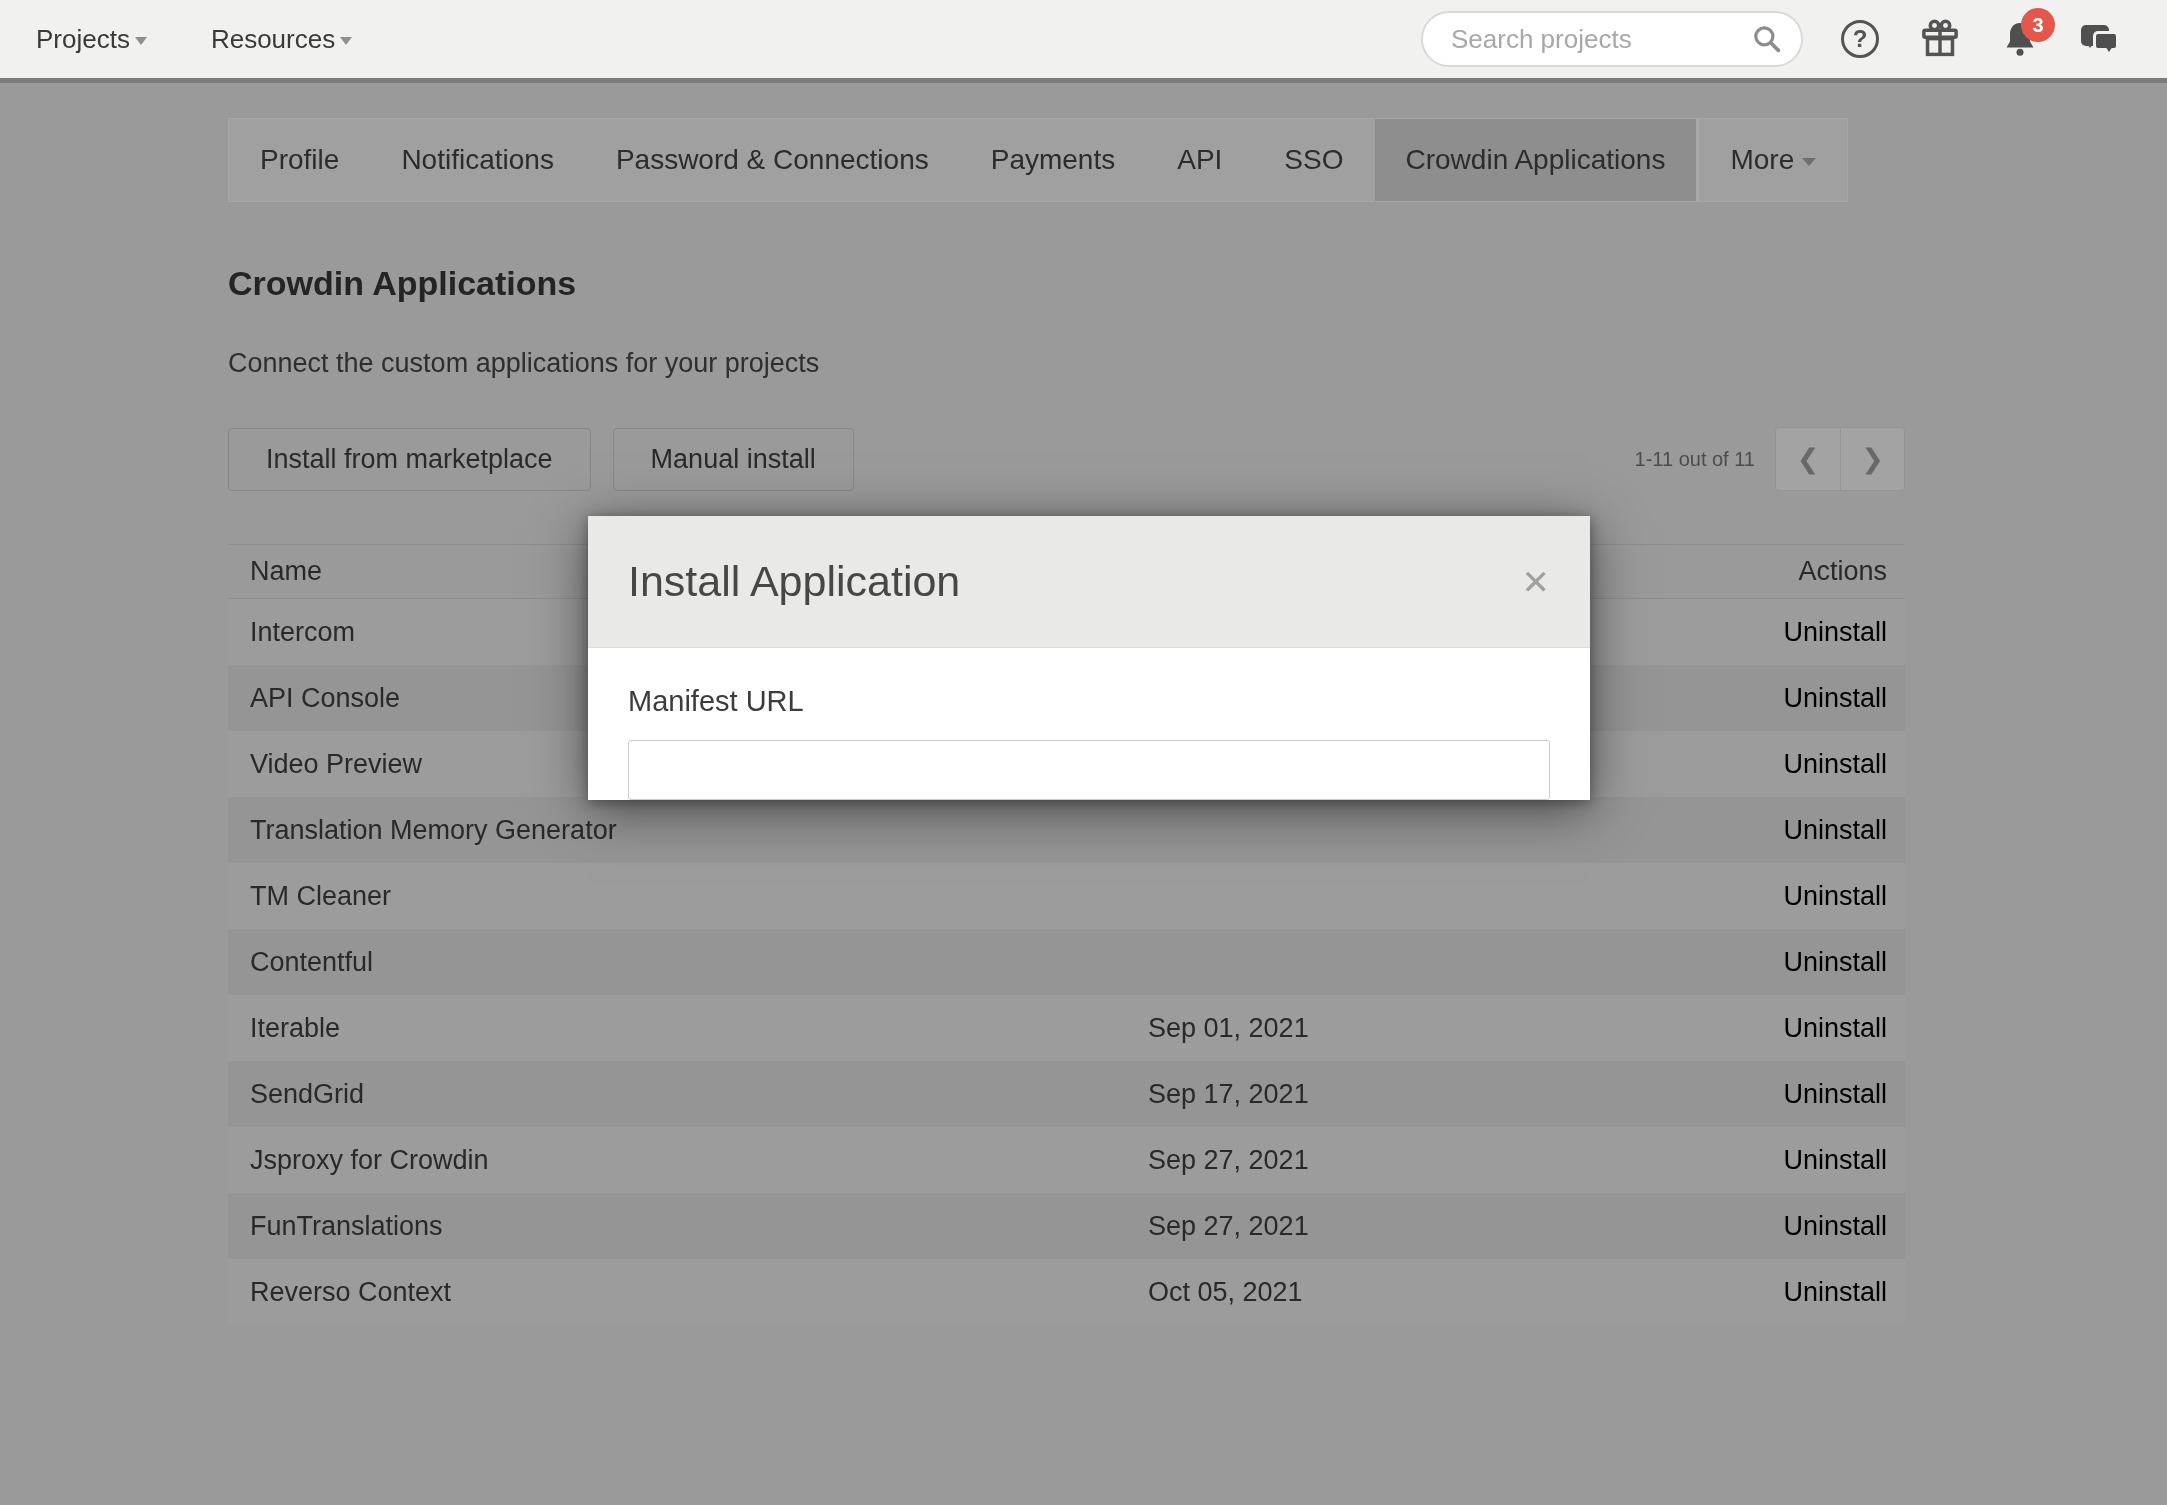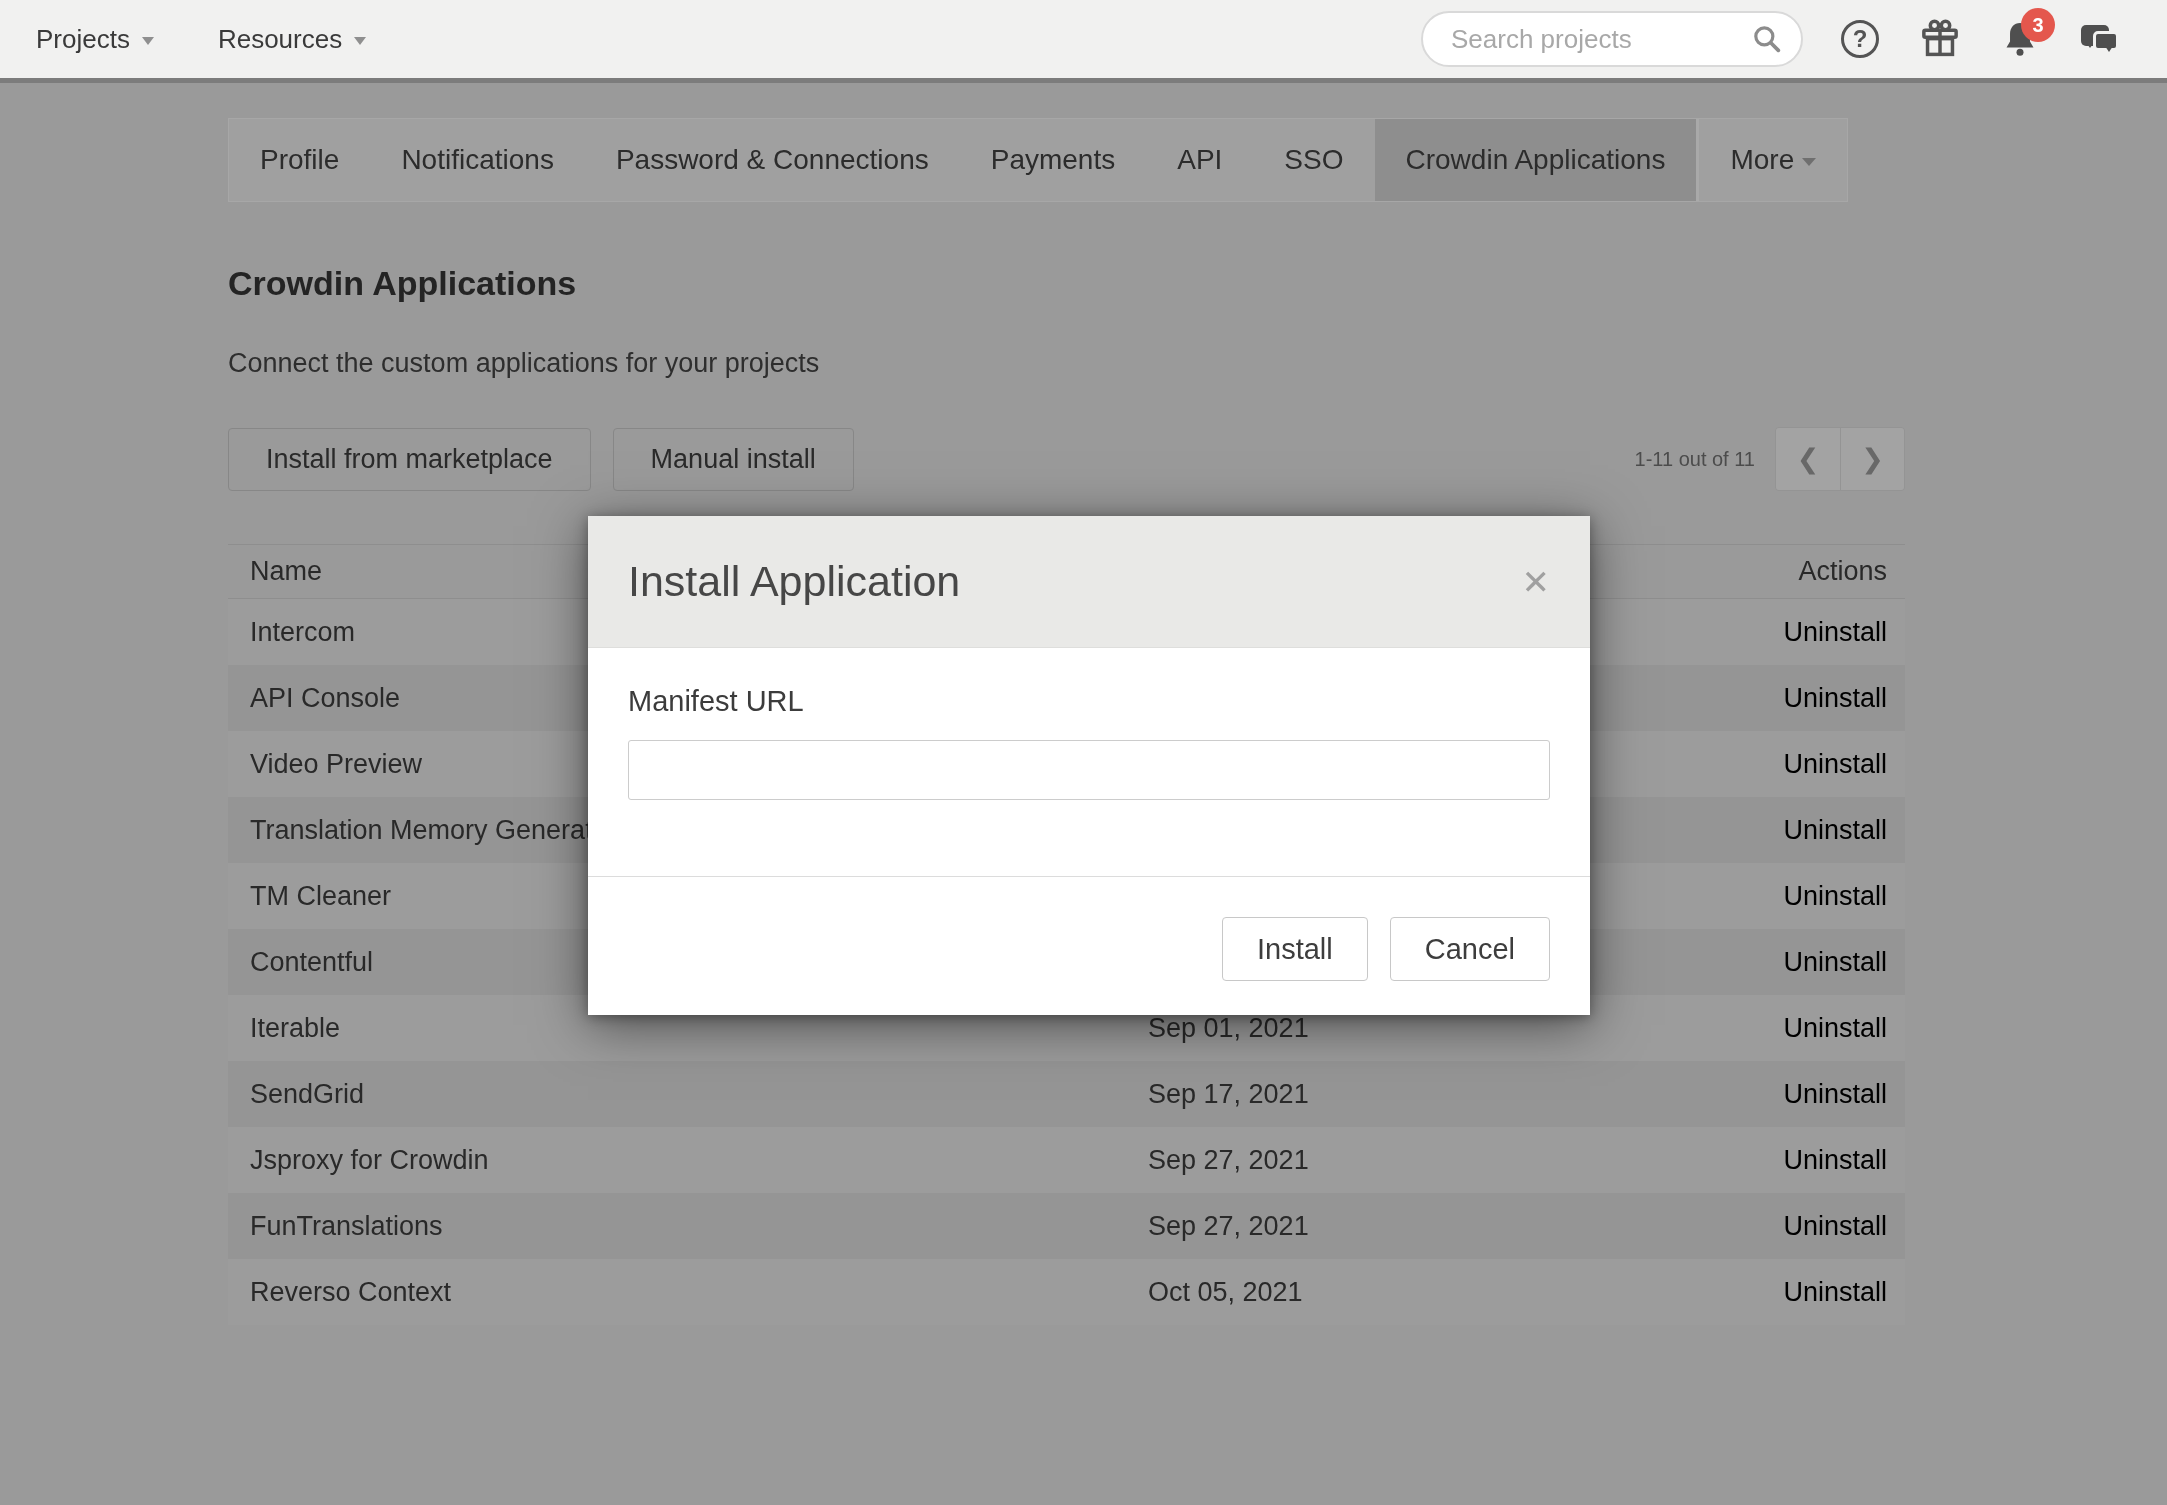--- a/index.html
+++ b/index.html
@@ -2,21 +2,21 @@
 <html><head>
 <meta charset="utf-8">
 <style>
   * { margin:0; padding:0; box-sizing:border-box; }
   html,body { width:2167px; height:1505px; overflow:hidden;
     font-family:"Liberation Sans", sans-serif; background:#9a9a9a; }
 
   
   .topbar { position:relative; z-index:40; height:78px; background:#f1f1f0;
     display:flex; align-items:center; padding:0 44px 0 36px; }
-  .nav-item { display:flex; align-items:center; gap:12px; font-size:26px;
+  .nav-item { display:flex; align-items:center; gap:5px; font-size:26px;
     color:#3a3a3a; cursor:pointer; margin-right:64px; }
   .caret { width:0; height:0; border-left:6px solid transparent;
     border-right:6px solid transparent; border-top:8px solid #8f8f8f; margin-top:3px; }
   .topbar-spacer { flex:1; }
   .search-wrap { position:relative; width:382px; height:56px; }
   .search-wrap input { width:100%; height:100%; border:2px solid #d9d9d9;
     border-radius:28px; background:#fff; padding:0 62px 0 28px; font-size:26px;
     color:#3a3a3a; outline:none; font-family:"Liberation Sans",sans-serif; }
   .search-wrap input::placeholder { color:#a8a8a8; }
   .search-icon { position:absolute; right:20px; top:12px; }
@@ -255,17 +255,13 @@
 
 <div class="modal">
   <div class="modal-header">
     <span class="modal-title">Install Application</span>
     <span class="modal-close">✕</span>
   </div>
   <div class="modal-body">
     <div class="field-label">Manifest URL</div>
     <input class="field-input" type="text" value="" style="">
   </div>
-  <div class="modal-footer">
-    <button class="btn-modal">Install</button>
-    <button class="btn-modal">Cancel</button>
-  </div>
 </div>
 
 </body></html>

